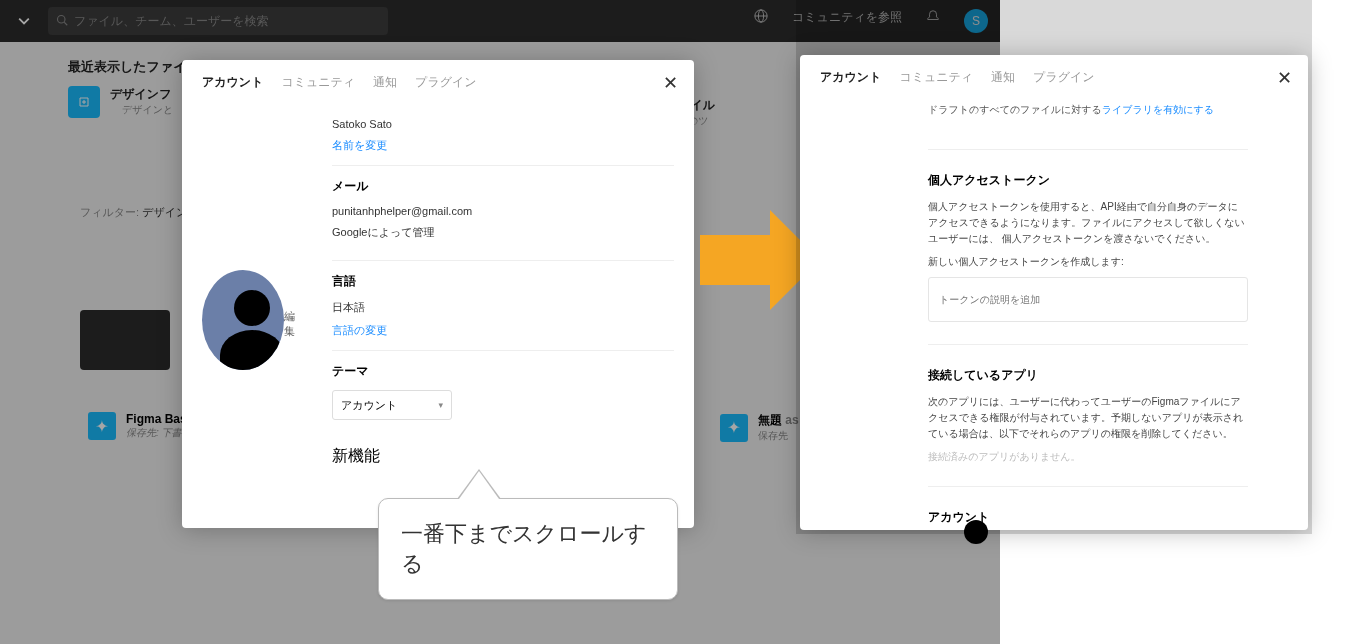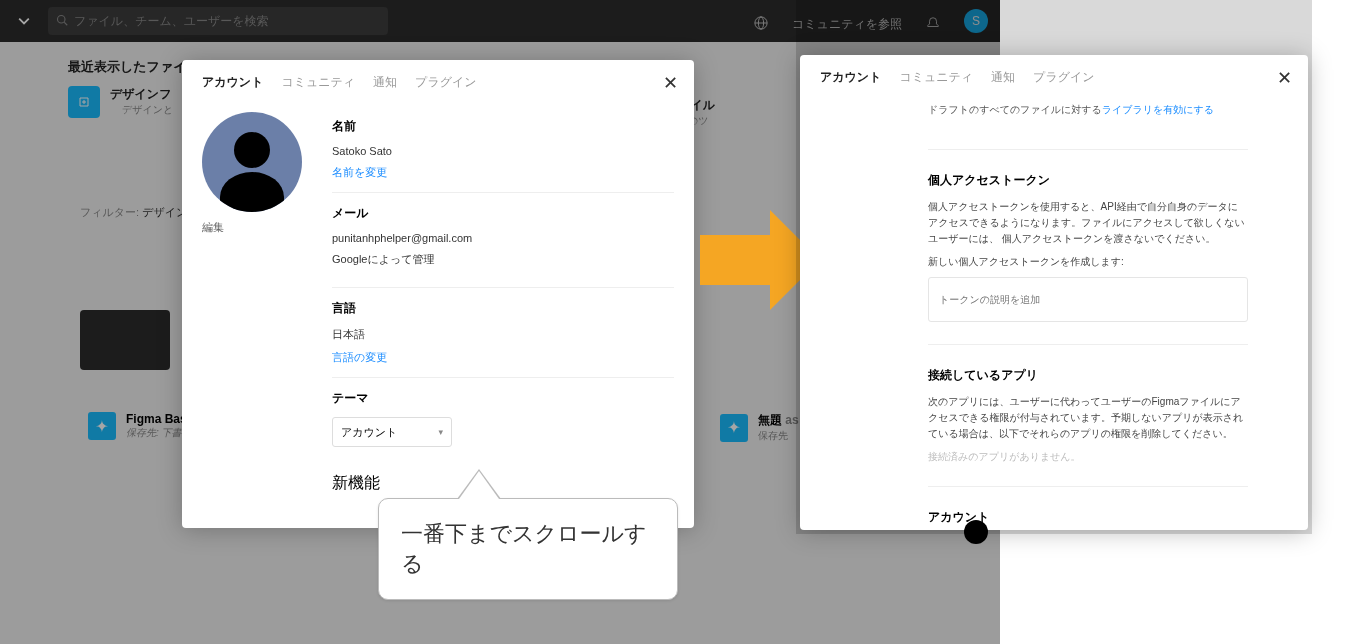--- a/index.html
+++ b/index.html
@@ -4,21 +4,21 @@
 <style>
   * { box-sizing: border-box; margin: 0; padding: 0; font-family: -apple-system, BlinkMacSystemFont, "Segoe UI", sans-serif; }
   body { background: #fff; width: 1354px; height: 644px; overflow: hidden; position: relative; }
 
   
   .bg-app { position: absolute; top: 0; left: 0; width: 1000px; height: 644px; background: #f0f0f0; }
   .overlay-dim { position: absolute; top: 0; left: 0; width: 1000px; height: 644px; background: rgba(0,0,0,0.35); }
   .topbar { position: absolute; top: 0; left: 0; right: 0; height: 42px; background: #2c2c2c; display: flex; align-items: center; padding: 0 12px; gap: 12px; }
   .topbar-home { width: 24px; height: 24px; display: flex; align-items: center; justify-content: center; color: #fff; }
   .search-box { flex: 0 0 340px; height: 28px; background: #3c3c3c; border-radius: 4px; display: flex; align-items: center; padding: 0 8px; gap: 6px; color: #888; font-size: 12px; }
-  .topbar-right { margin-left: auto; display: flex; align-items: flex-end; gap: 24px; color: #ccc; font-size: 12px; }
+  .topbar-right { margin-left: auto; display: flex; align-items: flex-start; gap: 24px; color: #ccc; font-size: 12px; }
   .avatar-badge { width: 24px; height: 24px; border-radius: 50%; background: #1abcfe; color: #fff; display: flex; align-items: center; justify-content: center; font-size: 12px; font-weight: 500; }
 
   .bg-content { position: absolute; top: 42px; left: 0; width: 1000px; padding: 16px 68px; color: #222; font-size: 12px; }
   .recent-label { font-weight: 600; margin-bottom: 10px; font-size: 13px; }
   .bg-cards { display: flex; gap: 24px; margin-top: 10px; }
   .card { display: flex; gap: 10px; align-items: flex-start; }
   .card-icon { width: 32px; height: 32px; border-radius: 4px; display: flex; align-items: center; justify-content: center; color: #fff; }
   .icon-blue { background: #1abcfe; }
   .icon-grey { background: #666; }
   .card-text { font-size: 11px; }
@@ -30,21 +30,21 @@
   .file-row { position: absolute; top: 412px; left: 88px; display: flex; gap: 10px; align-items: center; }
   .file-row2 { position: absolute; top: 412px; left: 720px; display: flex; gap: 10px; align-items: center; }
   .file-icon { width: 28px; height: 28px; background: #1abcfe; border-radius: 3px; display:flex;align-items:center;justify-content:center;color:#fff; }
 
   
   .modal-left { position: absolute; top: 60px; left: 182px; width: 512px; height: 468px; background: #fff; border-radius: 4px; box-shadow: 0 2px 24px rgba(0,0,0,.25); display: flex; flex-direction: column; overflow:hidden; }
   .modal-tabs { display: flex; align-items: center; padding: 14px 20px; gap: 18px; font-size: 12px; color: #999; border-bottom: 1px solid transparent; position: relative; }
   .modal-tabs .tab-active { color: #222; font-weight: 600; }
   .close-x { position: absolute; right: 16px; top: 12px; font-size: 18px; color: #333; cursor: pointer; }
   .modal-body { flex: 1; overflow: hidden; padding: 0 20px; display: flex; gap: 30px; }
-  .avatar-col { width: 100px; flex-shrink: 0; display: flex; flex-direction: column; padding-top: 6px; }
+  .avatar-col { width: 100px; flex-shrink: 0; display: flex; flex-direction: row; align-items: center; padding-top: 6px; }
   .avatar-big { width: 100px; height: 100px; border-radius: 50%; background: #6b7fa8; position: relative; overflow: hidden; }
   .avatar-head { position: absolute; top: 20px; left: 32px; width: 36px; height: 36px; background: #000; border-radius: 50%; }
   .avatar-body { position: absolute; bottom: -10px; left: 18px; width: 64px; height: 50px; background: #000; border-radius: 50% 50% 0 0; }
   .avatar-edit { margin-top: 8px; font-size: 11px; color: #666; }
   .info-col { flex: 1; font-size: 12px; }
   .sect { padding: 12px 0; border-bottom: 1px solid #eee; }
   .sect-label { font-weight: 600; font-size: 12px; margin-bottom: 10px; }
   .sect-val { font-size: 11px; color: #333; margin-bottom: 8px; }
   .link-blue { color: #1a8cff; font-size: 11px; cursor: pointer; }
   .select-box { width: 120px; height: 30px; border: 1px solid #ddd; border-radius: 3px; display: flex; align-items: center; justify-content: space-between; padding: 0 8px; font-size: 11px; margin-top:4px; }
@@ -186,21 +186,20 @@
   <div class="modal-body">
     <div class="avatar-col">
       <div class="avatar-big">
         <div class="avatar-head"></div>
         <div class="avatar-body"></div>
       </div>
       <div class="avatar-edit">編集</div>
     </div>
     <div class="info-col">
       <div class="sect">
-        <div class="sect-label">名前</div>
         <div class="sect-val">Satoko Sato</div>
         <div class="link-blue">名前を変更</div>
       </div>
       <div class="sect">
         <div class="sect-label">メール</div>
         <div class="sect-val">punitanhphelper@gmail.com</div>
         <div class="sect-val">Googleによって管理</div>
       </div>
       <div class="sect">
         <div class="sect-label">言語</div>

